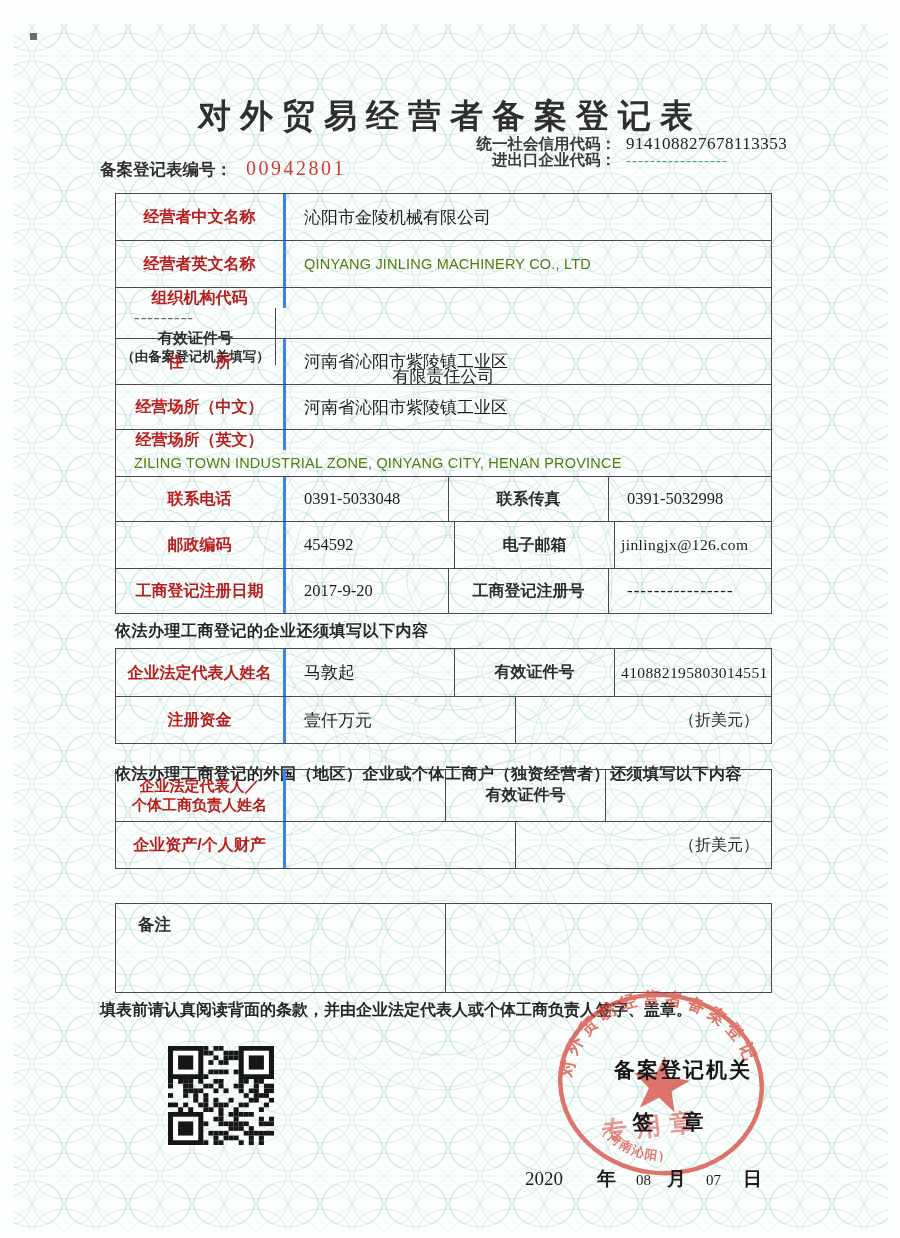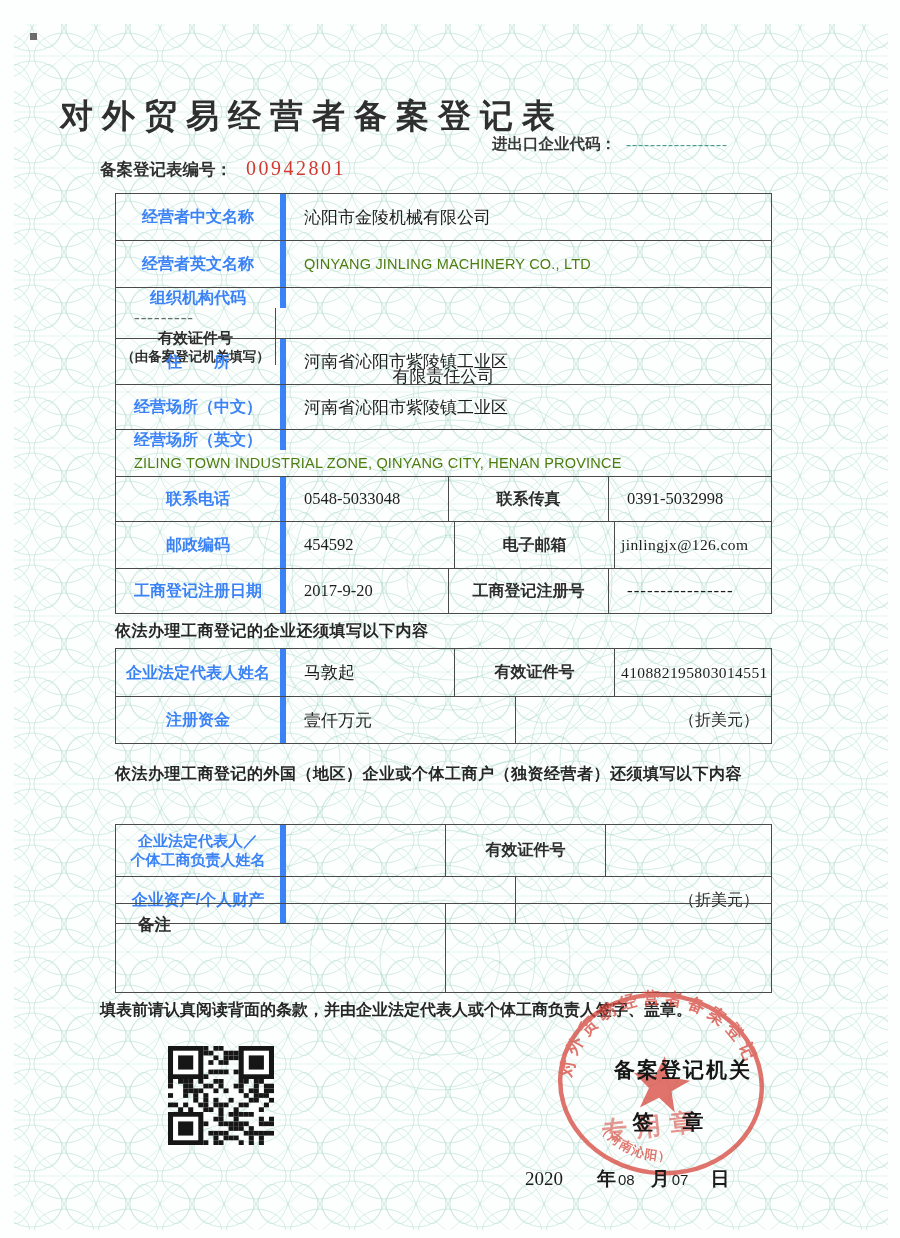--- a/index.html
+++ b/index.html
@@ -1,21 +1,21 @@
 <!DOCTYPE html>
 <html><head>
 <meta charset="utf-8">
 <style>
   html,body{margin:0;padding:0;}
   body{font-family:"Liberation Sans",sans-serif;background:#e8e8e8;}
   .page{position:relative;width:900px;height:1238px;background:#fcfefd;overflow:hidden;}
   .bg{position:absolute;left:0;top:0;z-index:0;}
   .content{position:absolute;left:0;top:0;width:900px;height:1238px;z-index:1;}
 
-  .doc-title{position:absolute;left:60px;top:94px;width:780px;text-align:left;
+  .doc-title{position:absolute;left:60px;top:94px;width:780px;text-align:center;
     font-size:33px;font-weight:bold;letter-spacing:9px;color:#2f2f2f;}
 
   .codes{position:absolute;left:438px;top:135px;width:360px;}
   .code-line{display:flex;align-items:baseline;line-height:17px;}
   .code-line + .code-line{margin-top:-1px;}
   .code-label{display:inline-block;width:178px;text-align:right;font-weight:bold;
     font-size:15.5px;color:#3a3a3a;}
   .code-value{margin-left:10px;font-family:"Liberation Serif",serif;font-size:17px;
     color:#222;letter-spacing:.5px;}
   .dash-teal{color:#44998a;font-family:"Liberation Serif",serif;font-size:15px;letter-spacing:1px;}
@@ -23,21 +23,21 @@
   .regno{position:absolute;left:100px;top:157px;display:flex;align-items:baseline;}
   .regno-label{font-weight:bold;font-size:16.5px;color:#2f2f2f;}
   .regno-value{margin-left:14px;color:#cf3a32;font-family:"Liberation Serif",serif;
     font-size:20px;letter-spacing:2.5px;}
 
   .tbl{position:absolute;left:115px;width:657px;border:1.5px solid #4a4a4a;box-sizing:border-box;}
   .trow{display:flex;border-bottom:1px solid #4a4a4a;box-sizing:border-box;}
   .trow:last-child{border-bottom:none;}
   .c{box-sizing:border-box;display:flex;align-items:center;}
   .c-label{width:170px;justify-content:center;text-align:center;font-weight:bold;
-    font-size:16px;color:#3b82f6;border-right:6px solid #3b82f6;line-height:1.25;}
+    font-size:16px;color:#b91c1c;border-right:3px solid #3b82f6;line-height:1.25;}
   .c-v1{width:160px;border-right:1px solid #4a4a4a;}
   .c-l2{width:160px;border-right:1px solid #4a4a4a;justify-content:center;text-align:center;
     font-weight:bold;font-size:15px;color:#2d2d2d;line-height:1.3;flex-direction:column;}
   .c-val{flex:1;padding-left:18px;font-family:"Liberation Serif",serif;font-size:17px;color:#1d1d1d;}
   .c-val.en{font-family:"Liberation Sans",sans-serif;font-size:14.5px;letter-spacing:.2px;color:#4d7c0f;}
   .c-val.center{justify-content:center;padding-left:0;}
   .c-val.tight{padding-left:6px;font-size:15.5px;letter-spacing:.4px;}
   .c-val.num{font-size:16.5px;}
   .dash-gray{color:#5d6d69;letter-spacing:1px;font-family:"Liberation Serif",serif;}
   .note-cell{flex:1;justify-content:flex-end;padding-right:12px;font-family:"Liberation Serif",serif;
@@ -60,21 +60,21 @@
 
   .seal-wrap{position:absolute;left:550px;top:988px;width:222px;height:196px;opacity:.9;}
   .seal-authority{position:absolute;left:578px;top:1056px;width:210px;text-align:center;
     font-weight:bold;font-size:21px;color:#161616;letter-spacing:2px;}
   .seal-sign{position:absolute;left:585px;top:1108px;width:170px;text-align:center;
     font-weight:bold;font-size:21px;color:#161616;letter-spacing:4px;}
 
   .date-line{position:absolute;left:525px;top:1166px;display:flex;align-items:baseline;color:#1c1c1c;}
   .d-year{font-family:"Liberation Serif",serif;font-size:19px;margin-right:34px;}
   .d-unit{font-weight:bold;font-size:19px;}
-  .d-num{font-family:Liberation Sans, sans-serif;font-size:15px;margin-left:2px;}
+  .d-num{font-family:Liberation Serif, serif;font-size:15px;margin-left:20px;}
   .gap1{margin-right:16px;} .gap2{margin-right:22px;}
 
   .speck{position:absolute;left:30px;top:33px;width:7px;height:7px;background:#3c3c3c;opacity:.75;}
 </style>
 </head>
 <body>
 
 <div class="page">
 
   <svg class="bg" width="900" height="1238" viewBox="0 0 900 1238">
@@ -112,20 +112,24 @@
     </g>
   </svg>
 
   <div class="content">
     <div class="speck"></div>
 
     <div class="doc-title">对外贸易经营者备案登记表</div>
 
     <div class="codes">
       <div class="code-line">
+        <span class="code-label">统一社会信用代码：</span>
+        <span class="code-value">914108827678113353</span>
+      </div>
+      <div class="code-line">
         <span class="code-label">进出口企业代码：</span>
         <span class="code-value dash-teal">-----------------</span>
       </div>
     </div>
 
     <div class="regno">
       <span class="regno-label">备案登记表编号：</span>
       <span class="regno-value">00942801</span>
     </div>
 
@@ -154,21 +158,21 @@
       <div class="trow" style="height:45px;">
         <div class="c c-label">经营场所（中文）</div>
         <div class="c c-val">河南省沁阳市紫陵镇工业区</div>
       </div>
       <div class="trow" style="height:47px;flex-direction:column;">
         <div class="c c-label">经营场所（英文）</div>
         <div class="c c-val en">ZILING TOWN INDUSTRIAL ZONE, QINYANG CITY, HENAN PROVINCE</div>
       </div>
       <div class="trow" style="height:45px;">
         <div class="c c-label">联系电话</div>
-        <div class="c c-v1 c-val num">0548-5033048</div>
+        <div class="c c-v1 c-val num">0391-5033048</div>
         <div class="c c-l2" style="font-size:16px;">联系传真</div>
         <div class="c c-val num">0391-5032998</div>
       </div>
       <div class="trow" style="height:47px;">
         <div class="c c-label">邮政编码</div>
         <div class="c c-v1 c-val num">454592</div>
         <div class="c c-l2" style="font-size:16px;">电子邮箱</div>
         <div class="c c-val tight">jinlingjx@126.com</div>
       </div>
       <div class="trow" style="height:44px;">
@@ -190,21 +194,21 @@
       </div>
       <div class="trow" style="height:46px;">
         <div class="c c-label">注册资金</div>
         <div class="c c-mid">壹仟万元</div>
         <div class="c note-cell">（折美元）</div>
       </div>
     </div>
 
     <div class="sec-heading" style="top:764px;">依法办理工商登记的外国（地区）企业或个体工商户（独资经营者）还须填写以下内容</div>
 
-    <div class="tbl" style="top:824px;">
+    <div class="tbl" style="top:769px;">
       <div class="trow" style="height:52px;">
         <div class="c c-label" style="font-size:15px;flex-direction:column;">
           <span>企业法定代表人／</span>
           <span>个体工商负责人姓名</span>
         </div>
         <div class="c c-v1"></div>
         <div class="c c-l2" style="font-size:16px;">有效证件号</div>
         <div class="c c-val"></div>
       </div>
       <div class="trow" style="height:46px;">

